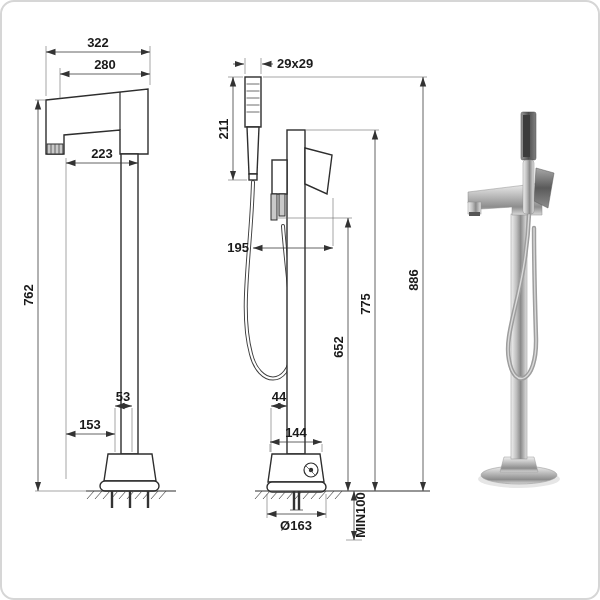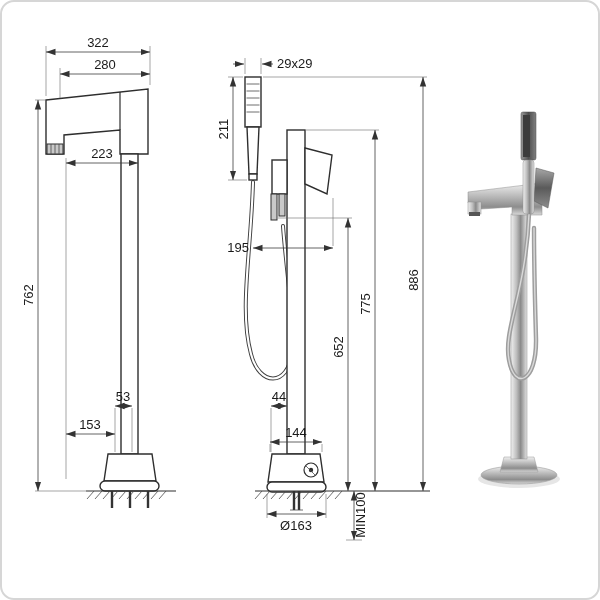--- a/index.html
+++ b/index.html
@@ -1,19 +1,20 @@
 <!DOCTYPE html>
 <html><head>
 <meta charset="utf-8">
 <style>
   html,body{margin:0;padding:0;background:#ffffff;}
   .frame{
     width:600px;height:600px;box-sizing:border-box;
     border:2px solid #d6d6d6;border-radius:14px;background:#ffffff;
     overflow:hidden;
+    font-weight:bold;
   }
   svg{display:block;}
   .dim{font-family:"Liberation Sans","DejaVu Sans",sans-serif;font-size:13px;fill:#1a1a1a;}
   .obj{stroke:#2e2e2e;stroke-width:1.4;fill:#ffffff;}
   .objline{stroke:#2e2e2e;stroke-width:1.2;fill:none;}
   .fillg{fill:#c9c9c9;stroke:#2e2e2e;stroke-width:1;}
   .dl{stroke:#3c3c3c;stroke-width:0.8;fill:none;}
   .xl{stroke:#6a6a6a;stroke-width:0.6;fill:none;}
   .ht{stroke:#4a4a4a;stroke-width:0.8;}
   .bolt{stroke:#333333;stroke-width:2.4;}

